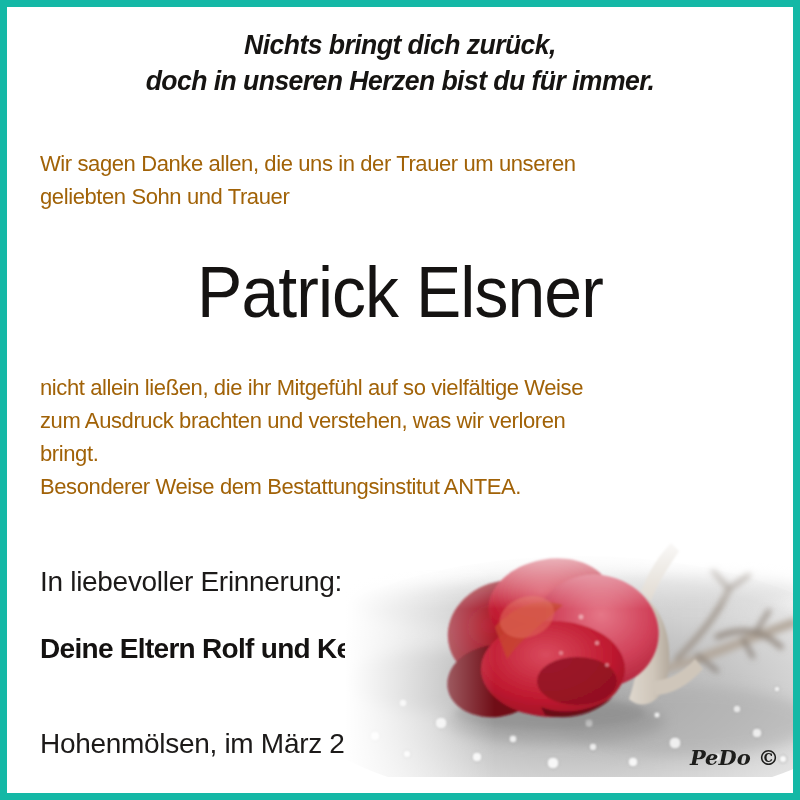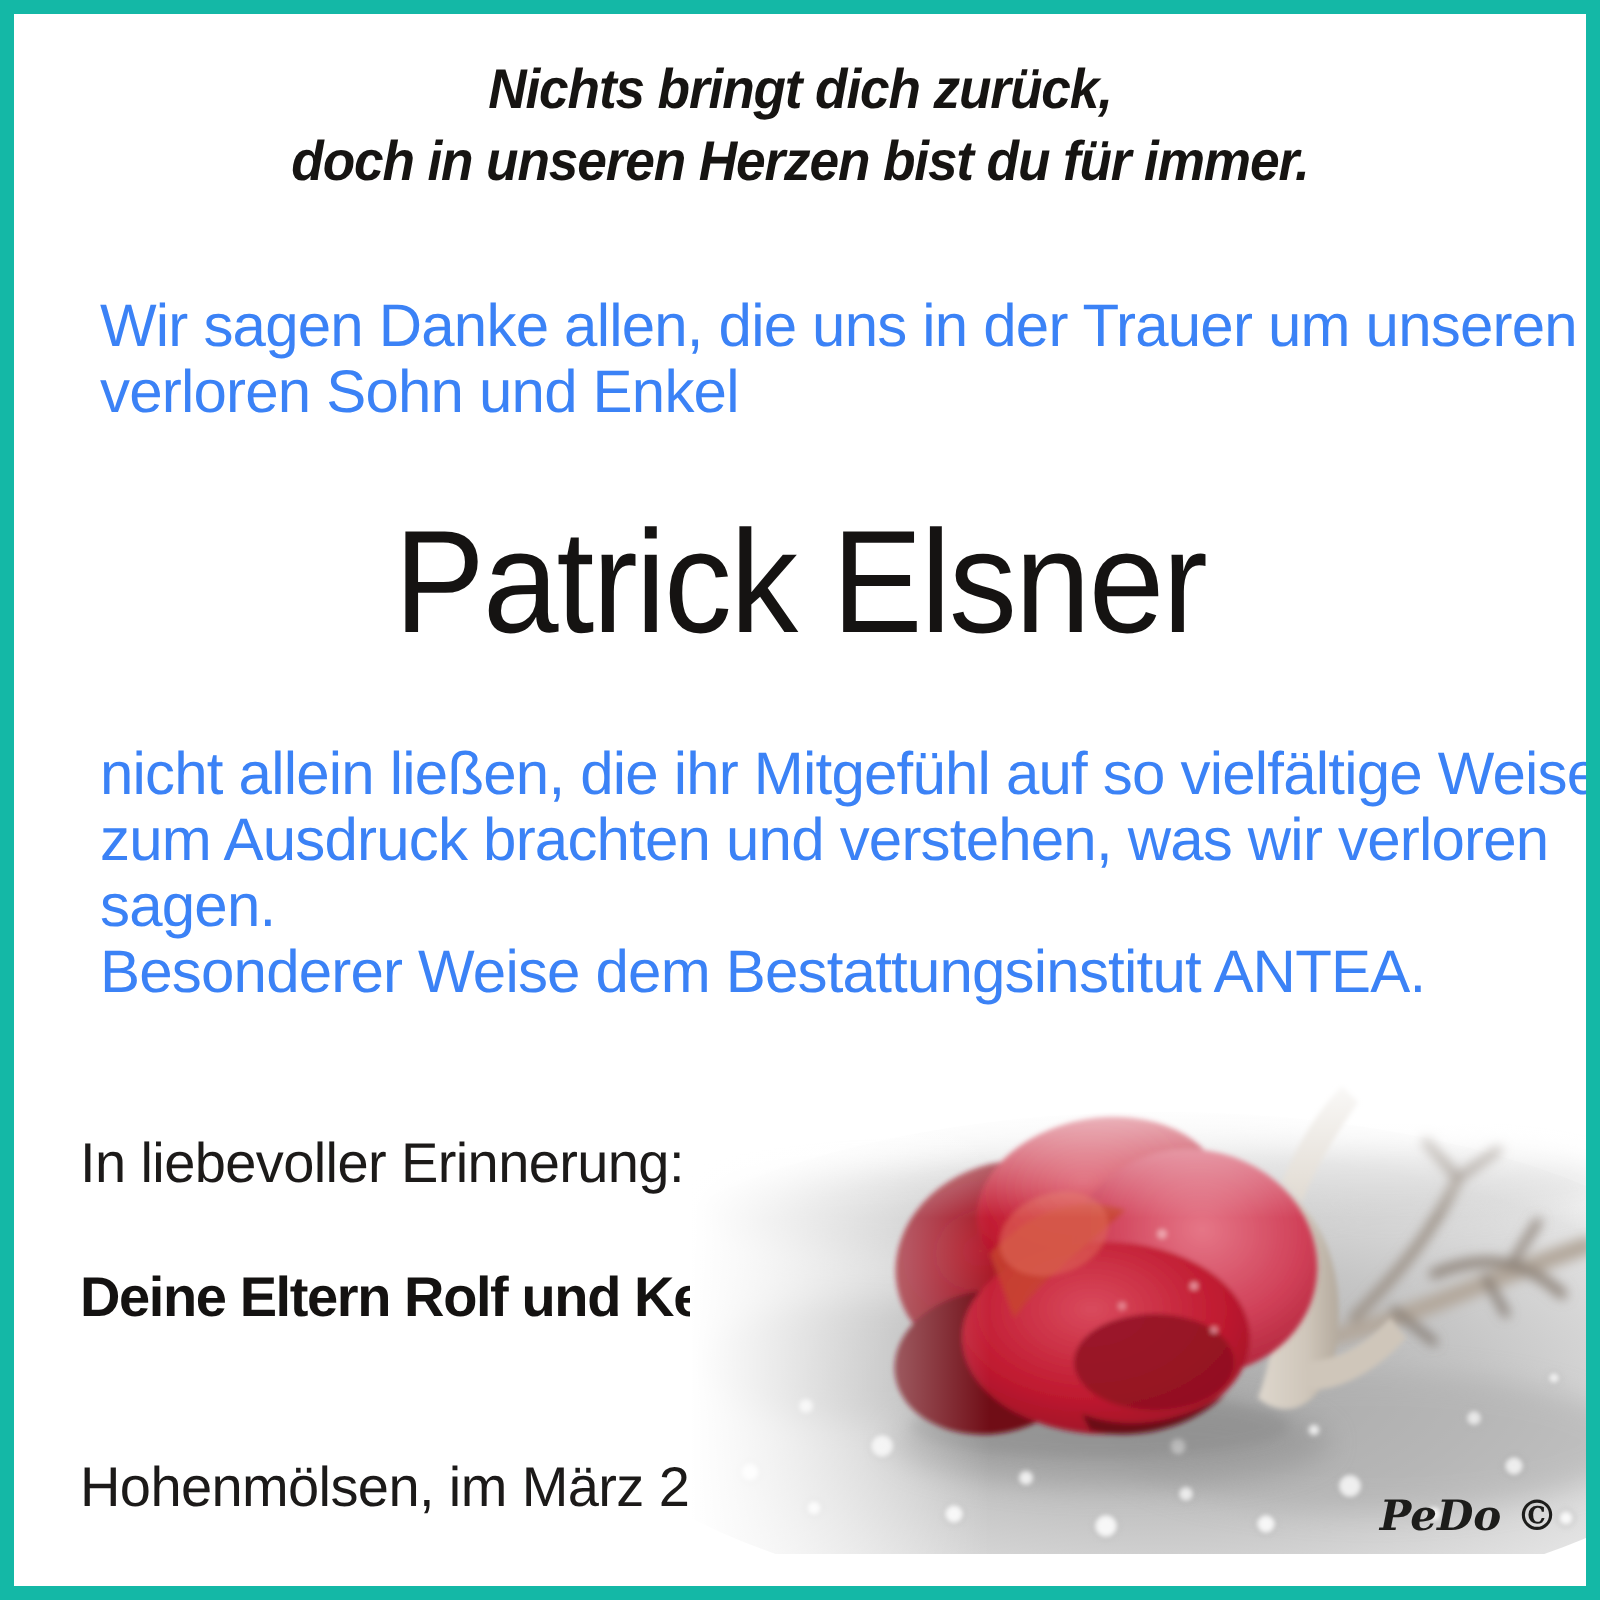--- a/index.html
+++ b/index.html
@@ -17,25 +17,24 @@
     position:absolute;left:0;top:20px;width:100%;
     text-align:center;
     font-size:28px;line-height:36px;
     font-weight:bold;font-style:italic;
     letter-spacing:-0.6px;
     transform:scaleX(0.95);transform-origin:50% 0;
     color:#161412;
   }
   .body-text{
     position:absolute;left:33px;
-    font-size:30px;line-height:33px;
+    font-size:22px;line-height:33px;
     letter-spacing:-0.4px;
-    color:#3b82f6;
+    color:#a16207;
     white-space:nowrap;
-    margin-left:10px;
   }
   .intro{top:140px;}
   .thanks{top:364px;}
   .name{
     position:absolute;left:0;top:245px;width:100%;
     margin:0;text-align:center;
     font-size:73px;line-height:80px;
     font-weight:normal;
     letter-spacing:-1px;
     transform:scaleX(0.93);transform-origin:50% 50%;
@@ -68,29 +67,29 @@
 
 <div class="page">
 
   <div class="quote">
     <div>Nichts bringt dich zurück,</div>
     <div>doch in unseren Herzen bist du für immer.</div>
   </div>
 
   <div class="body-text intro">
     <div>Wir sagen Danke allen, die uns in der Trauer um unseren</div>
-    <div>verloren Sohn und Enkel</div>
+    <div>geliebten Sohn und Trauer</div>
   </div>
 
   <h1 class="name">Patrick Elsner</h1>
 
   <div class="body-text thanks">
     <div>nicht allein ließen, die ihr Mitgefühl auf so vielfältige Weise</div>
     <div>zum Ausdruck brachten und verstehen, was wir verloren</div>
-    <div>sagen.</div>
+    <div>bringt.</div>
     <div>Besonderer Weise dem Bestattungsinstitut ANTEA.</div>
   </div>
 
   <div class="memory">In liebevoller Erinnerung:</div>
 
   <div class="family">
     <div>Deine Eltern Rolf und Kerstin</div>
   </div>
 
   <div class="place-date">Hohenmölsen, im März 2020</div>

